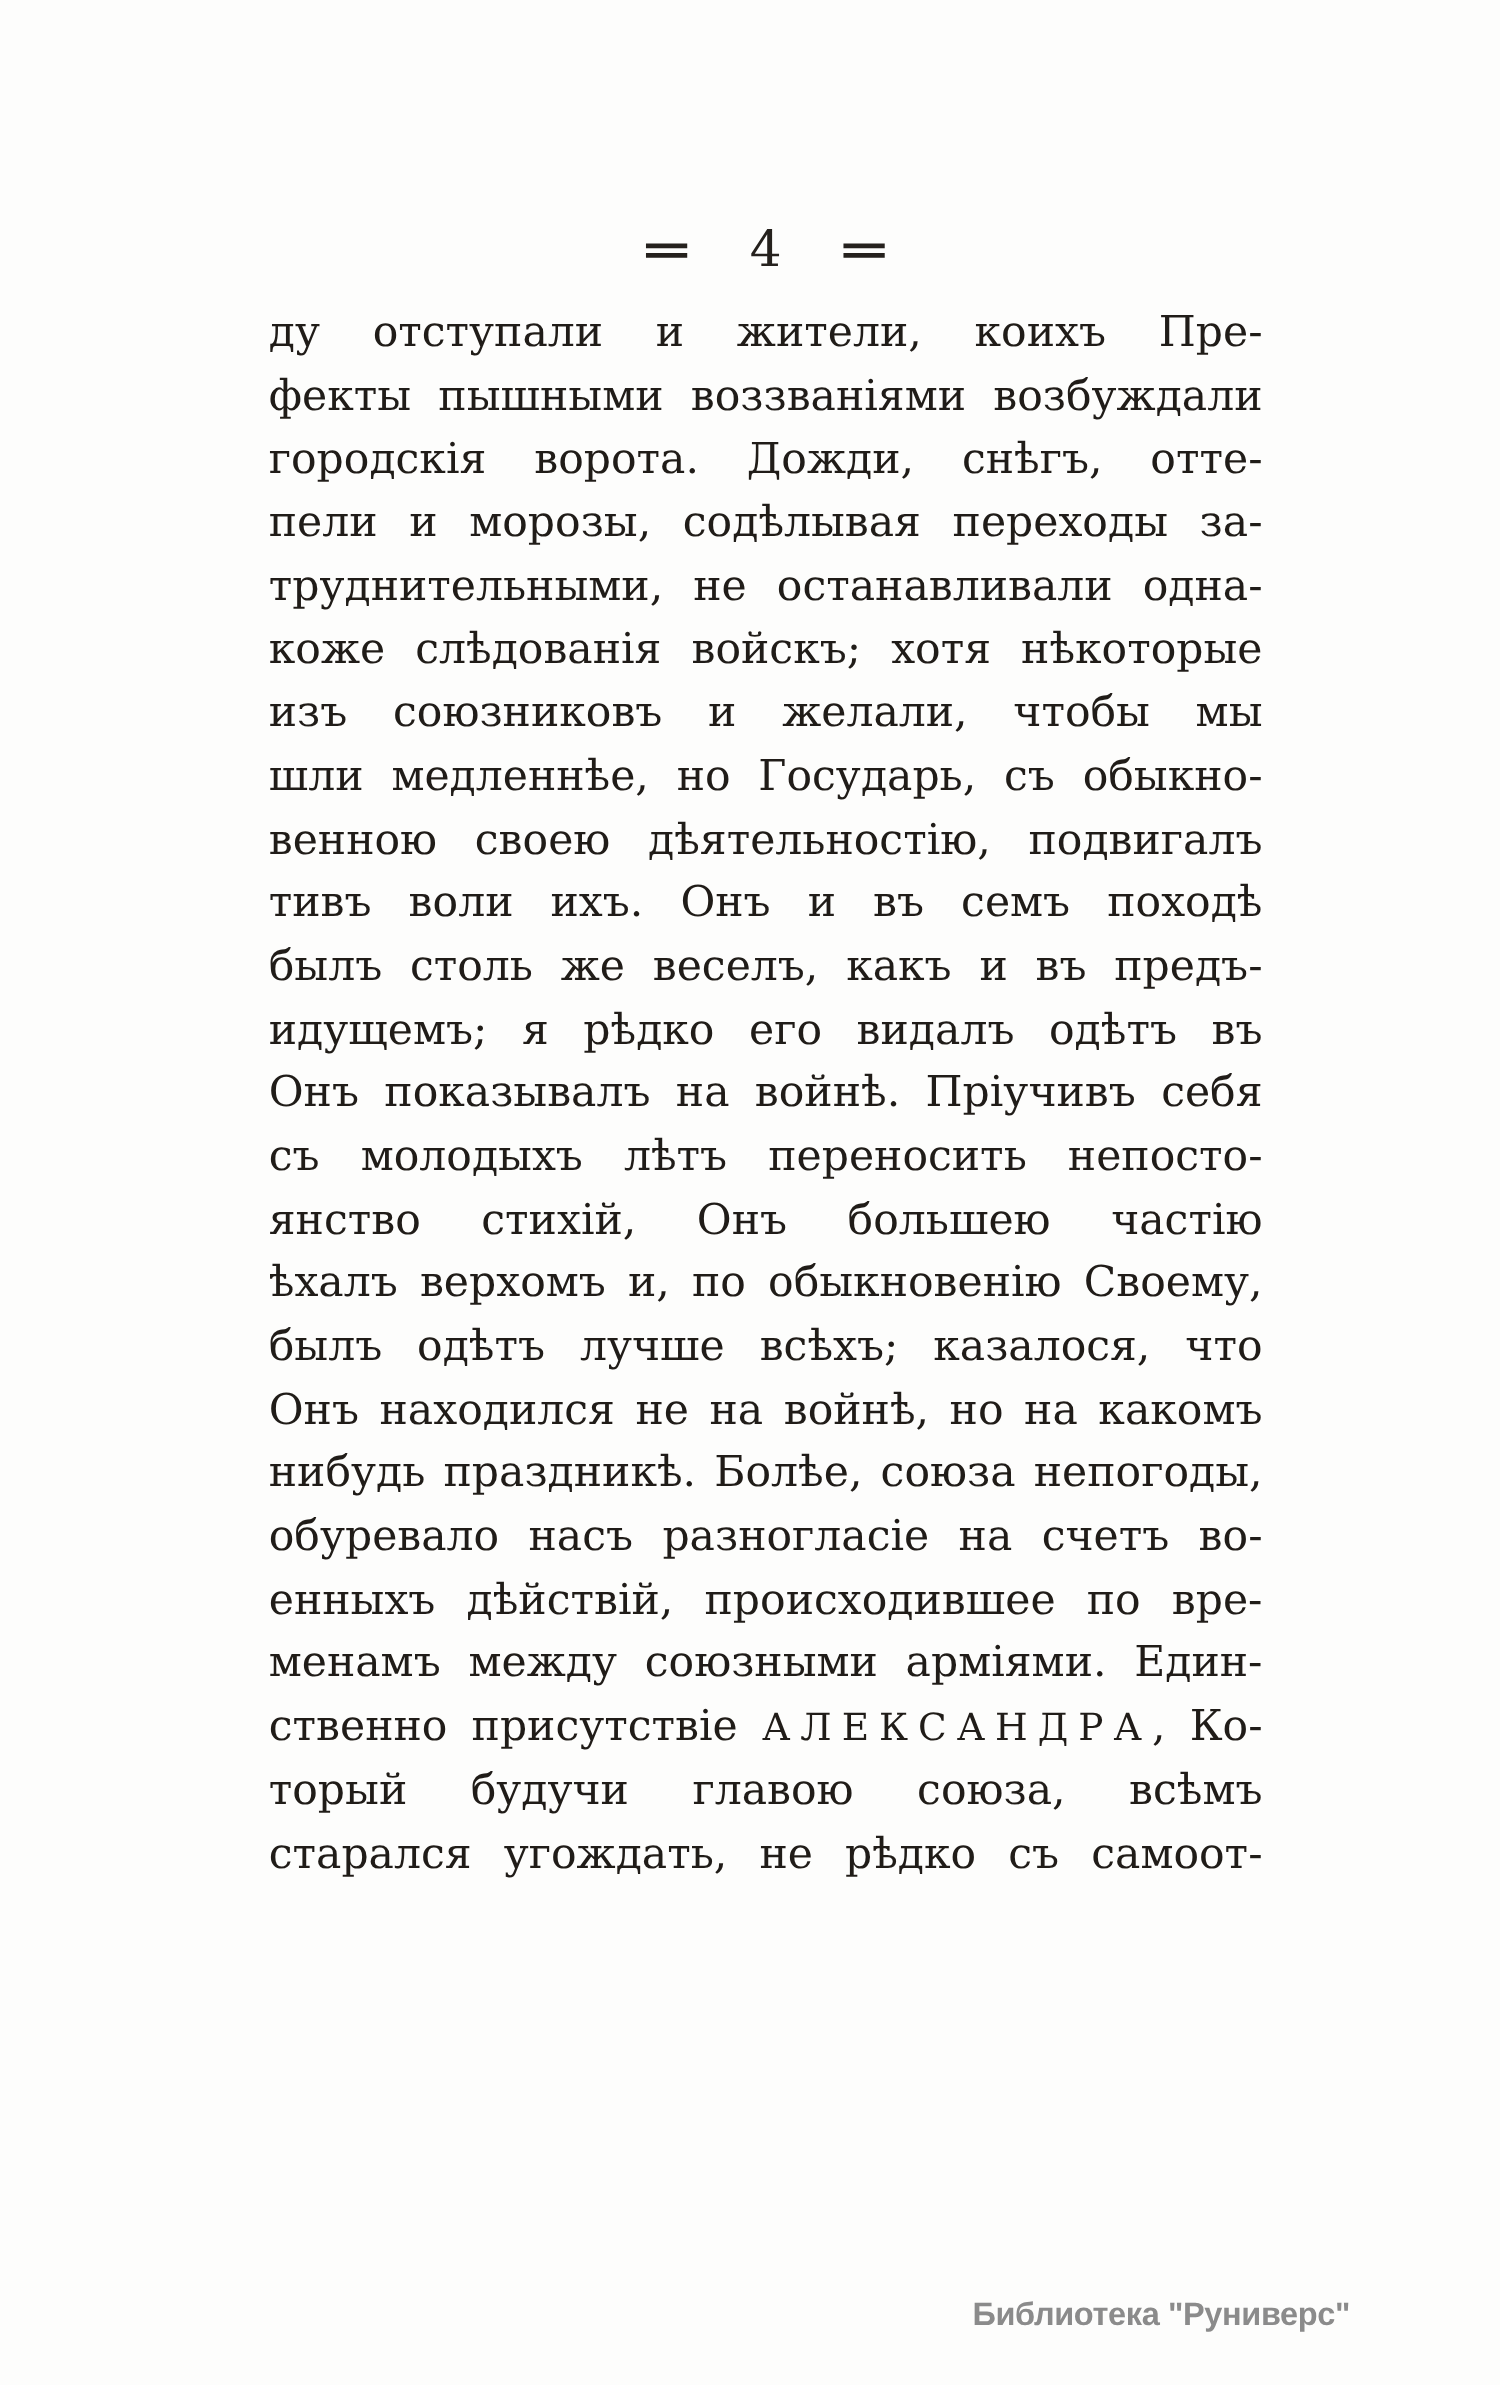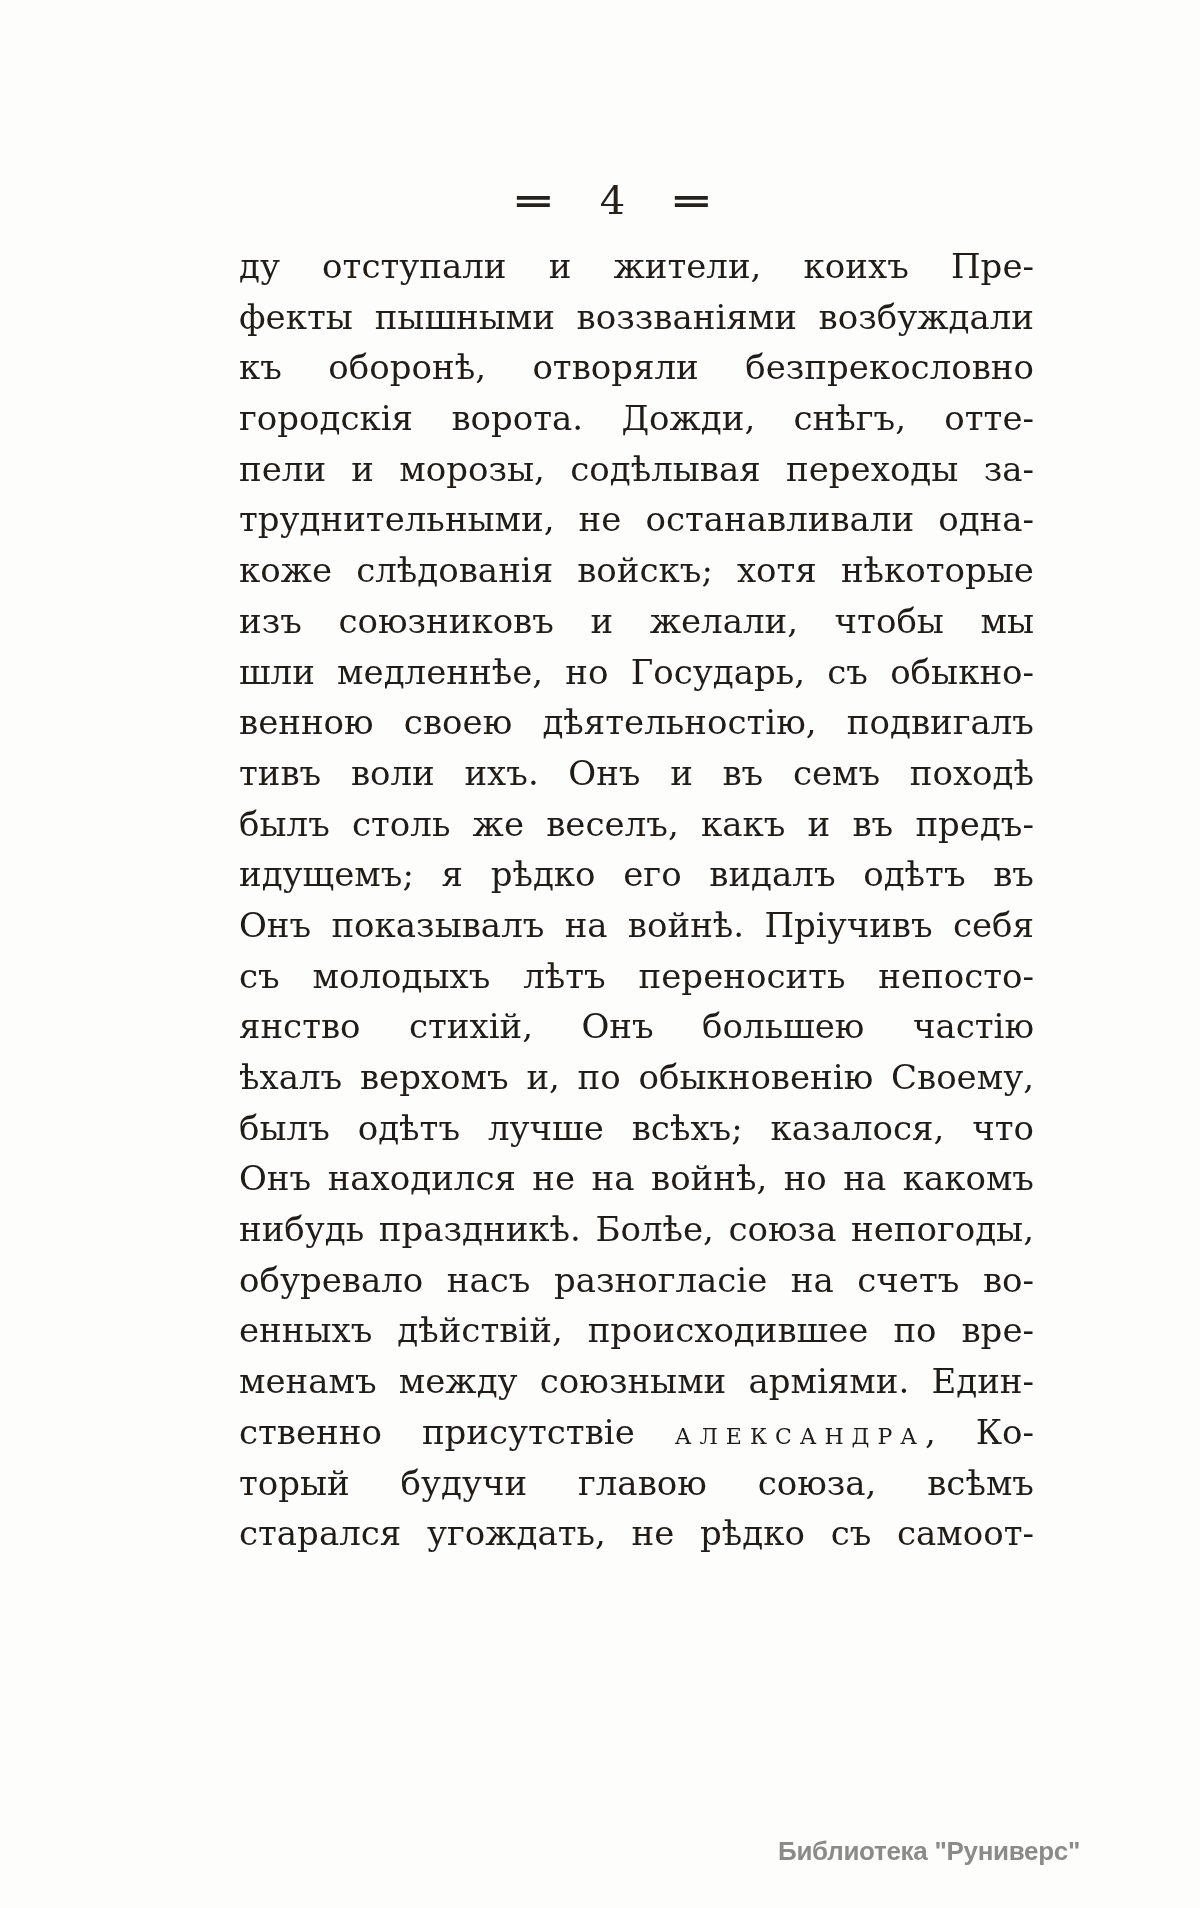--- a/index.html
+++ b/index.html
@@ -38,33 +38,32 @@
   .page-number {
     font-size: 40px;
     line-height: 1;
     color: #25211d;
   }
   .text-block {
     position: absolute;
     left: 215px;
     top: 241px;
     width: 795px;
-    margin-left: 24px;
   }
   .line {
     height: 50.7px;
     line-height: 50.7px;
     font-size: 34px;
     text-align: justify;
     text-align-last: justify;
     white-space: normal;
     overflow: visible;
   }
   .spaced-caps {
-    font-size: 22px;
+    font-size: 30px;
     letter-spacing: 8px;
     text-transform: uppercase;
   }
   .watermark {
     position: absolute;
     left: 778px;
     top: 1836px;
     font-family: "Liberation Sans", sans-serif;
     font-weight: bold;
     font-size: 26px;
@@ -80,21 +79,20 @@
 
   <div class="page-header">
     <span class="header-rule">=</span>
     <span class="page-number">4</span>
     <span class="header-rule">=</span>
   </div>
 
   <div class="text-block">
       <div class="line"><span>ду отступали и жители, коихъ Пре-</span></div>
       <div class="line"><span>фекты пышными воззваніями возбуждали</span></div>
-      <div class="line"><span>къ оборонѣ, отворяли безпрекословно</span></div>
       <div class="line"><span>городскія ворота. Дожди, снѣгъ, отте-</span></div>
       <div class="line"><span>пели и морозы, содѣлывая переходы за-</span></div>
       <div class="line"><span>труднительными, не останавливали одна-</span></div>
       <div class="line"><span>коже слѣдованія войскъ; хотя нѣкоторые</span></div>
       <div class="line"><span>изъ союзниковъ и желали, чтобы мы</span></div>
       <div class="line"><span>шли медленнѣе, но Государь, съ обыкно-</span></div>
       <div class="line"><span>венною своею дѣятельностію, подвигалъ</span></div>
       <div class="line"><span>тивъ воли ихъ. Онъ и въ семъ походѣ</span></div>
       <div class="line"><span>былъ столь же веселъ, какъ и въ предъ-</span></div>
       <div class="line"><span>идущемъ; я рѣдко его видалъ одѣтъ въ</span></div>

